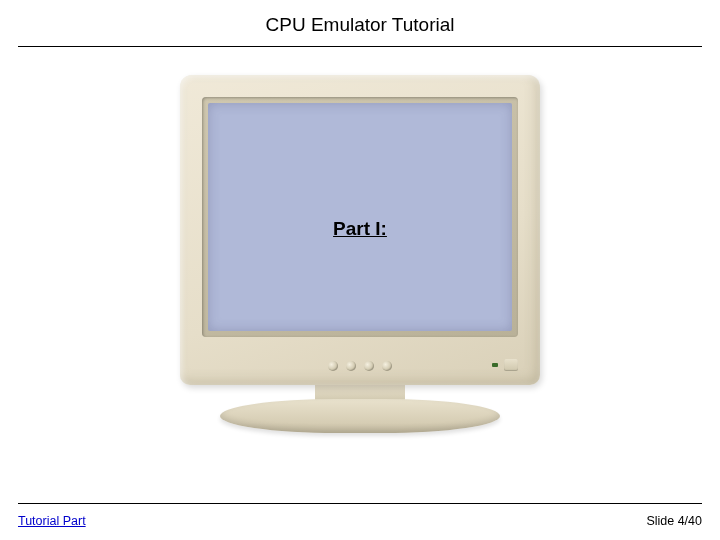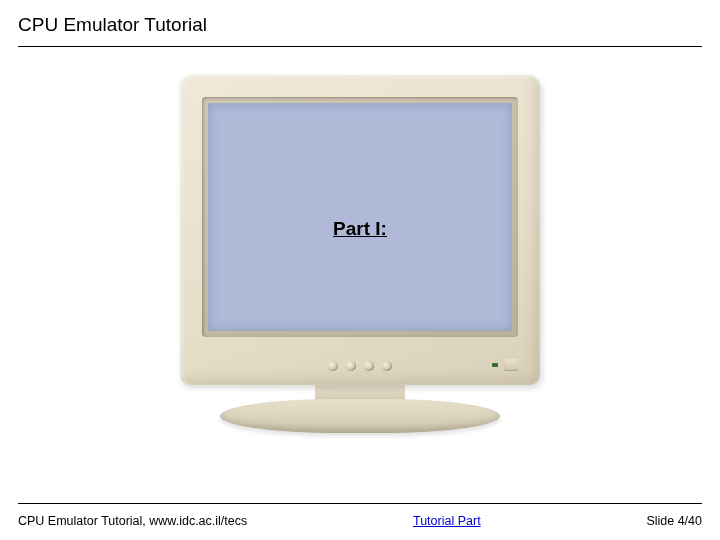--- a/index.html
+++ b/index.html
@@ -1,15 +1,15 @@
 <!DOCTYPE html>
 <html><head>
 <meta charset="utf-8">
 <style>
-  * { box-sizing: border-box; margin: 0; padding: 0; }
+  * { box-sizing: border-box; margin: 0; padding: 0; text-align: center; }
   body {
     width: 720px;
     height: 540px;
     background: #ffffff;
     font-family: Arial, Helvetica, sans-serif;
     position: relative;
     overflow: hidden;
   }
   .header {
     padding: 14px 18px 6px 18px;
@@ -183,16 +183,15 @@
       <div class="led"></div>
       <div class="power-btn"></div>
     </div>
     <div class="stand-neck"></div>
     <div class="stand-base"></div>
   </div>
 </div>
 
 <hr class="footer-rule">
 <div class="footer">
-  <span>CPU Emulator Tutorial, www.idc.ac.il/tecs</span>
   <a class="link">Tutorial Part</a>
   <span>Slide 4/40</span>
 </div>
 
 </body></html>

